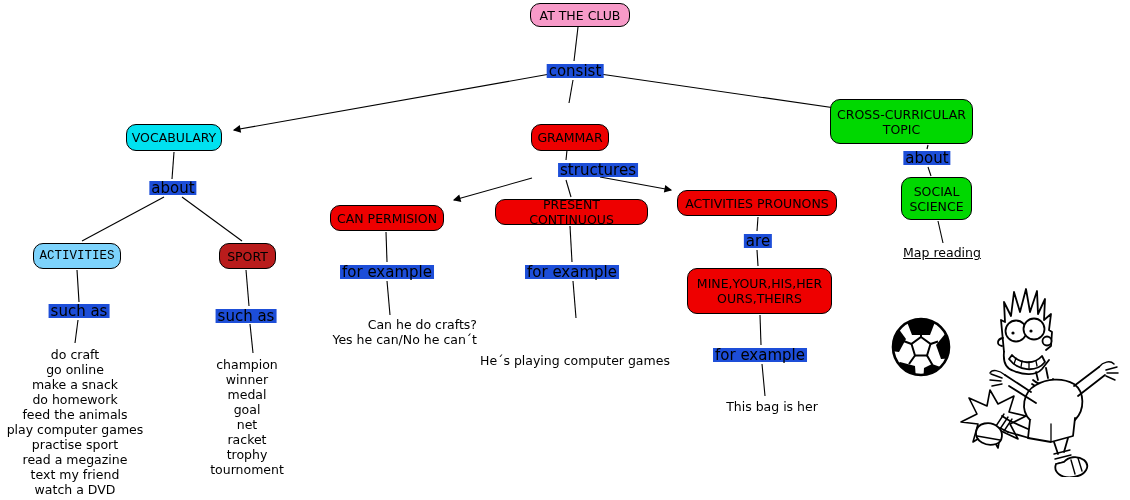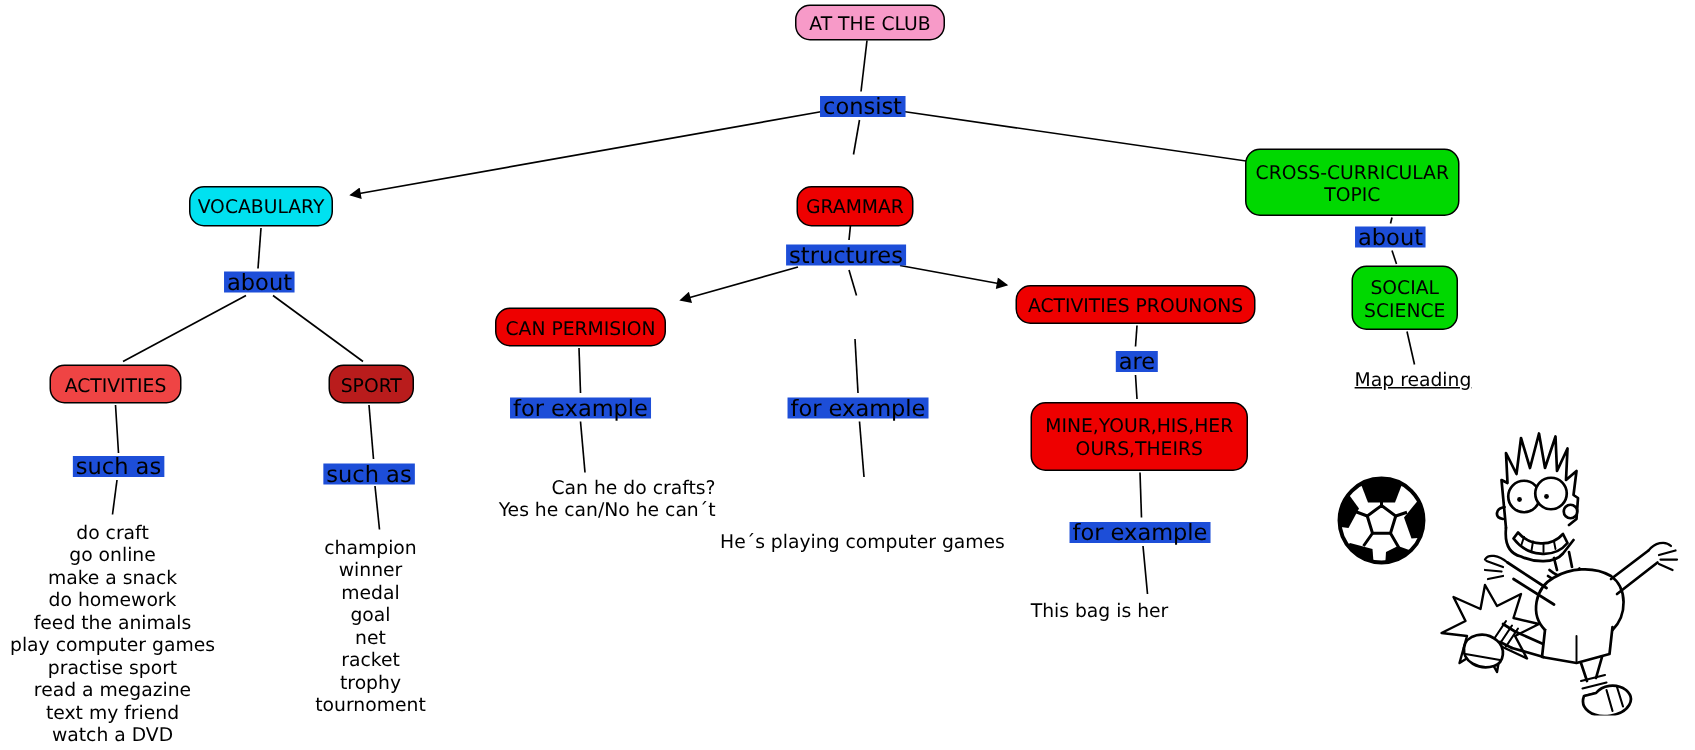--- a/index.html
+++ b/index.html
@@ -66,50 +66,51 @@
   </svg>
 
   <div class="node" style="left: 530px; top: 3px; width: 100px; height: 24px; background-color: rgb(247, 154, 200);">AT THE CLUB</div>
 
   <div class="node" style="left: 126px; top: 124px; width: 96px; height: 27px; background-color: rgb(0, 225, 240);">VOCABULARY</div>
 
   <div class="node" style="left: 531px; top: 104px; width: 78px; height: 27px; background-color: rgb(238, 0, 0); margin-top: 20px;">GRAMMAR</div>
 
   <div class="node" style="left: 830px; top: 99px; width: 143px; height: 45px; background-color: rgb(0, 216, 0);">CROSS-CURRICULAR TOPIC</div>
 
-  <div class="node" style="left: 33px; top: 243px; width: 88px; height: 26px; background-color: #ef4444;">ACTIVITIES</div>
+  <div class="node" style="left: 33px; top: 243px; width: 88px; height: 26px; background-color: #7dd3fc; font-family: Liberation Mono, monospace;">ACTIVITIES</div>
 
   <div class="node" style="left: 219px; top: 243px; width: 57px; height: 26px; background-color: #b91c1c;">SPORT</div>
 
   <div class="node" style="left: 330px; top: 205px; width: 114px; height: 26px; background-color: rgb(238, 0, 0);">CAN PERMISION</div>
 
+  <div class="node" style="left: 495px; top: 199px; width: 153px; height: 26px; background-color: rgb(238, 0, 0);">PRESENT CONTINUOUS</div>
 
   <div class="node" style="left: 677px; top: 190px; width: 160px; height: 26px; background-color: rgb(238, 0, 0);">ACTIVITIES PROUNONS</div>
 
   <div class="node" style="left: 687px; top: 268px; width: 145px; height: 46px; background-color: rgb(238, 0, 0);">MINE,YOUR,HIS,HER OURS,THEIRS</div>
 
   <div class="node" style="left: 901px; top: 177px; width: 71px; height: 43px; background-color: rgb(0, 216, 0);">SOCIAL SCIENCE</div>
 
   <div class="lbl" style="left:575px;top:64px;">consist</div>
   <div class="lbl" style="left:173px;top:181px;">about</div>
   <div class="lbl" style="left:79px;top:304px;">such as</div>
   <div class="lbl" style="left:246px;top:309px;">such as</div>
-  <div class="lbl" style="left:564px;top:163px;">structures</div>
+  <div class="lbl" style="left:598px;top:163px;">structures</div>
   <div class="lbl" style="left:387px;top:265px;">for example</div>
   <div class="lbl" style="left:572px;top:265px;">for example</div>
   <div class="lbl" style="left:758px;top:234px;">are</div>
   <div class="lbl" style="left:760px;top:348px;">for example</div>
   <div class="lbl" style="left:927px;top:151px;">about</div>
 
   <div class="leaf" style="left:387px;top:317px;width:180px;text-align:right;">
     <div>Can he do crafts?</div>
     <div>Yes he can/No he can´t</div>
   </div>
   <div class="leaf" style="left:575px;top:321px;width:220px;margin-top:32px;">He´s playing computer games</div>
-  <div class="leaf" style="left:733px;top:399px;width:150px;">This bag is her</div>
+  <div class="leaf" style="left:772px;top:399px;width:150px;">This bag is her</div>
   <div class="leaf" style="left:942px;top:245px;width:130px;text-decoration:underline;">Map reading</div>
 
   <div class="leaf" style="left:75px;top:347px;width:165px;">
       <div>do craft</div>
       <div>go online</div>
       <div>make a snack</div>
       <div>do homework</div>
       <div>feed the animals</div>
       <div>play computer games</div>
       <div>practise sport</div>

